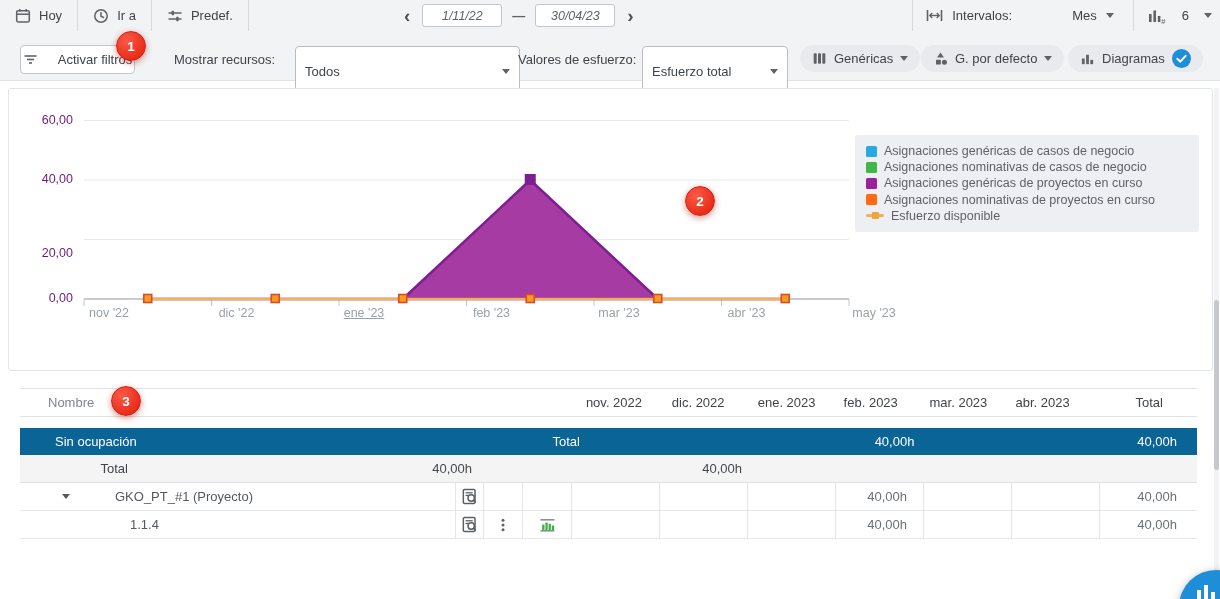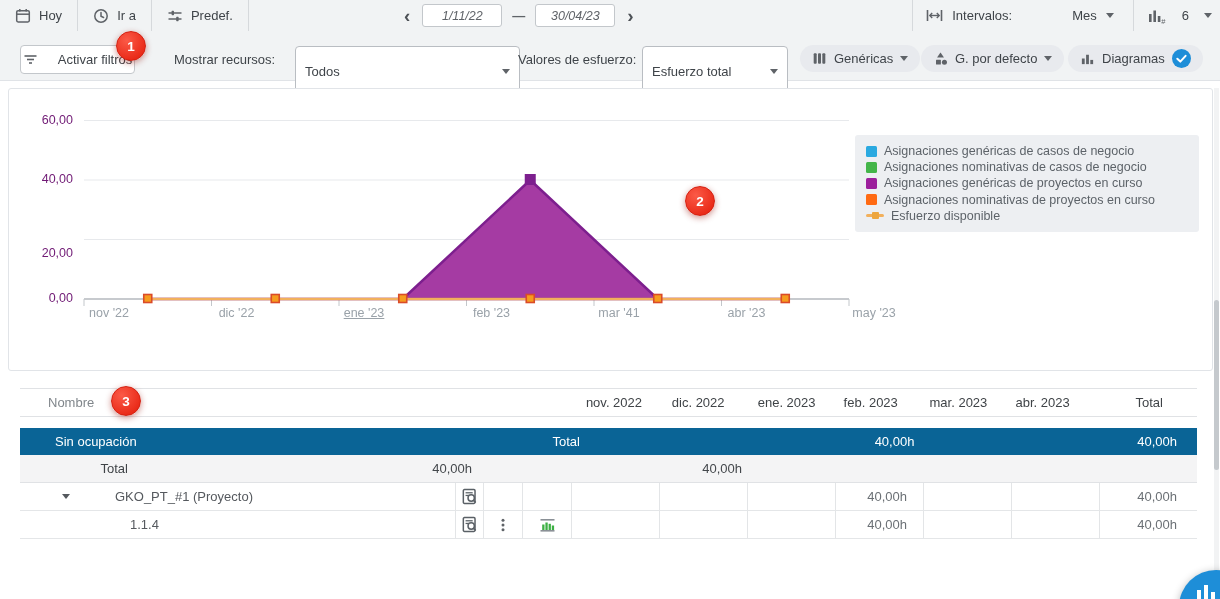--- a/index.html
+++ b/index.html
@@ -242,21 +242,21 @@
       <rect x="389.75" y="205.5" width="8" height="8" fill="#f69c1e" stroke="#da4b28" stroke-width="1.6"></rect>
       <rect x="517.25" y="205.5" width="8" height="8" fill="#f69c1e" stroke="#da4b28" stroke-width="1.6"></rect>
       <rect x="644.75" y="205.5" width="8" height="8" fill="#f69c1e" stroke="#da4b28" stroke-width="1.6"></rect>
       <rect x="772.25" y="205.5" width="8" height="8" fill="#f69c1e" stroke="#da4b28" stroke-width="1.6"></rect>
     </svg>
   <div id="xlabels">
       <div class="xlab" style="left: 68px;">nov '22</div>
       <div class="xlab" style="left: 195.5px;">dic '22</div>
       <div class="xlab" style="left: 323px; text-decoration: underline;">ene '23</div>
       <div class="xlab" style="left: 450.5px;">feb '23</div>
-      <div class="xlab" style="left: 578px;">mar '41</div>
+      <div class="xlab" style="left: 578px;">mar '23</div>
       <div class="xlab" style="left: 705.5px;">abr '23</div>
       <div class="xlab" style="left: 833px;">may '23</div>
     </div>
   <div class="legend" id="legend">
       <div class="litem">
         <span class="lsw" style="background: rgb(42, 169, 224);"></span>
         <span>Asignaciones genéricas de casos de negocio</span>
       </div>
       <div class="litem">
         <span class="lsw" style="background: rgb(67, 181, 73);"></span>

